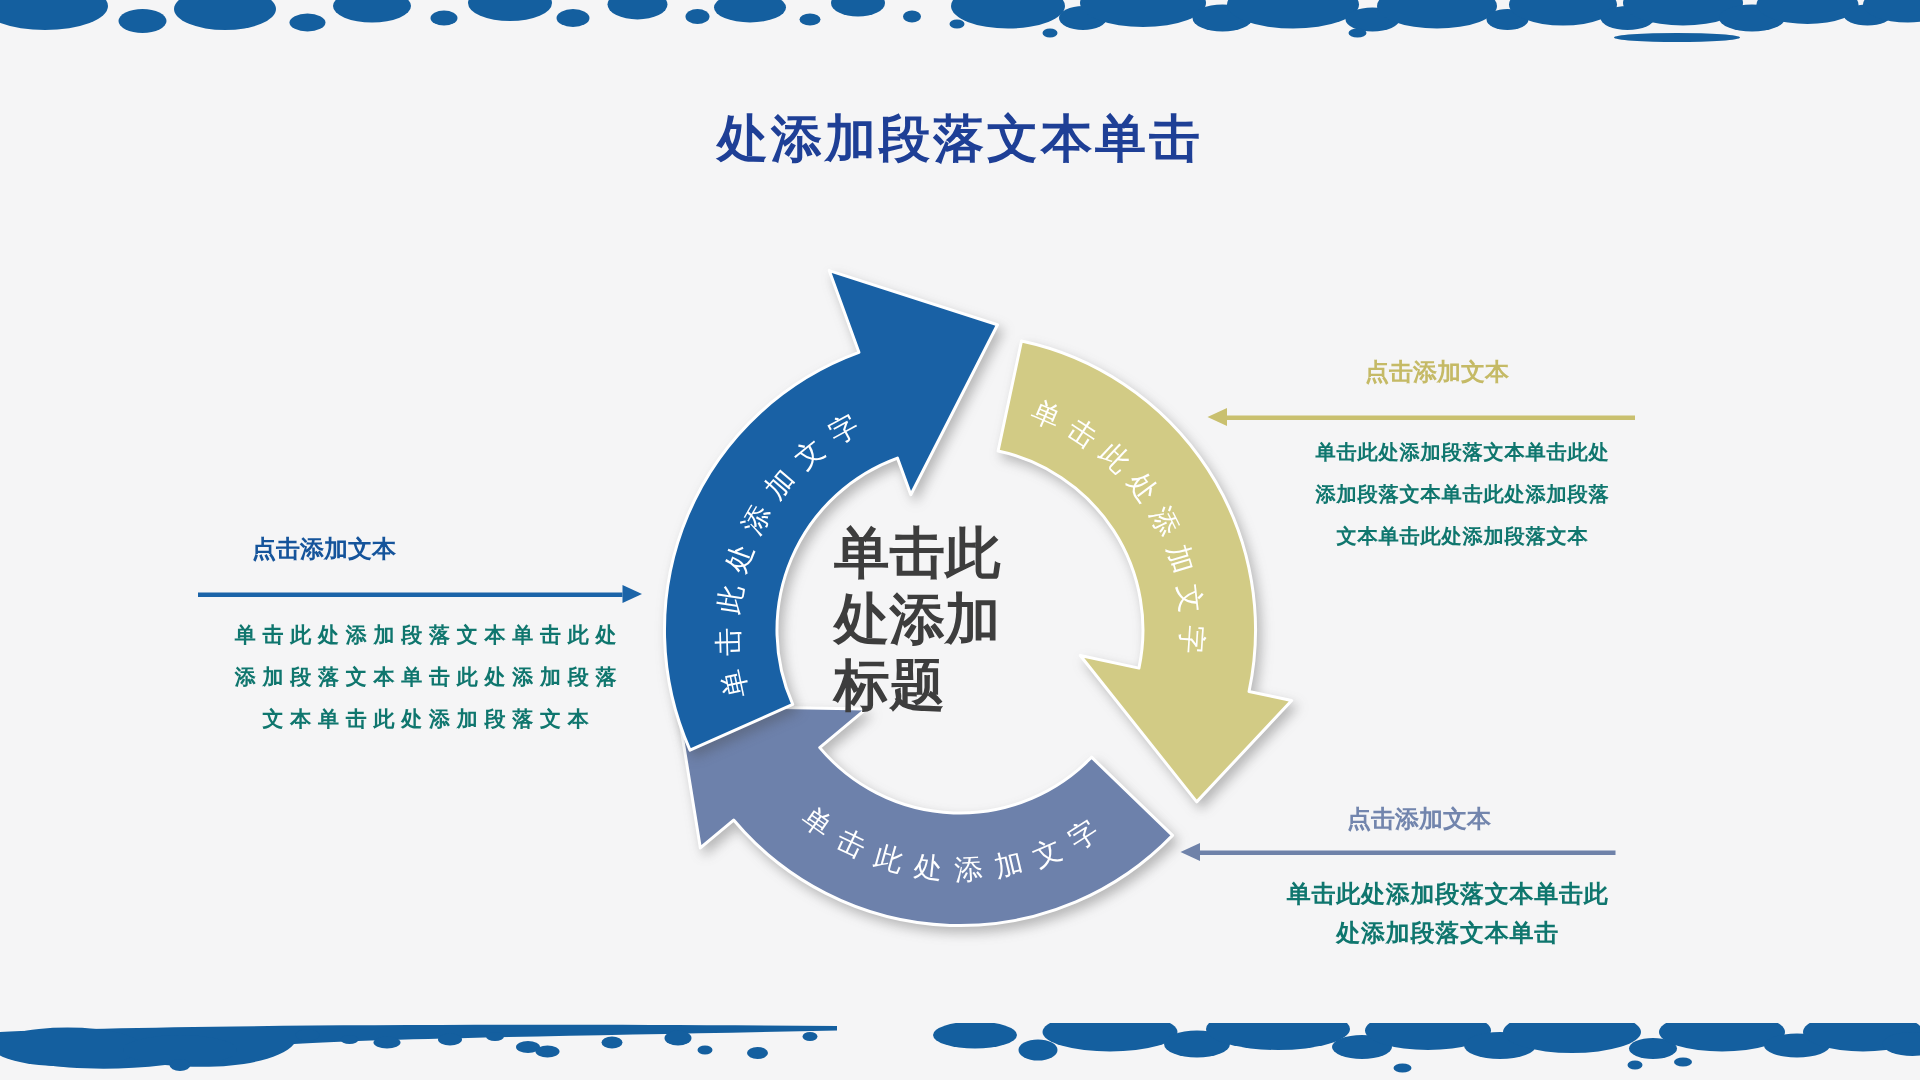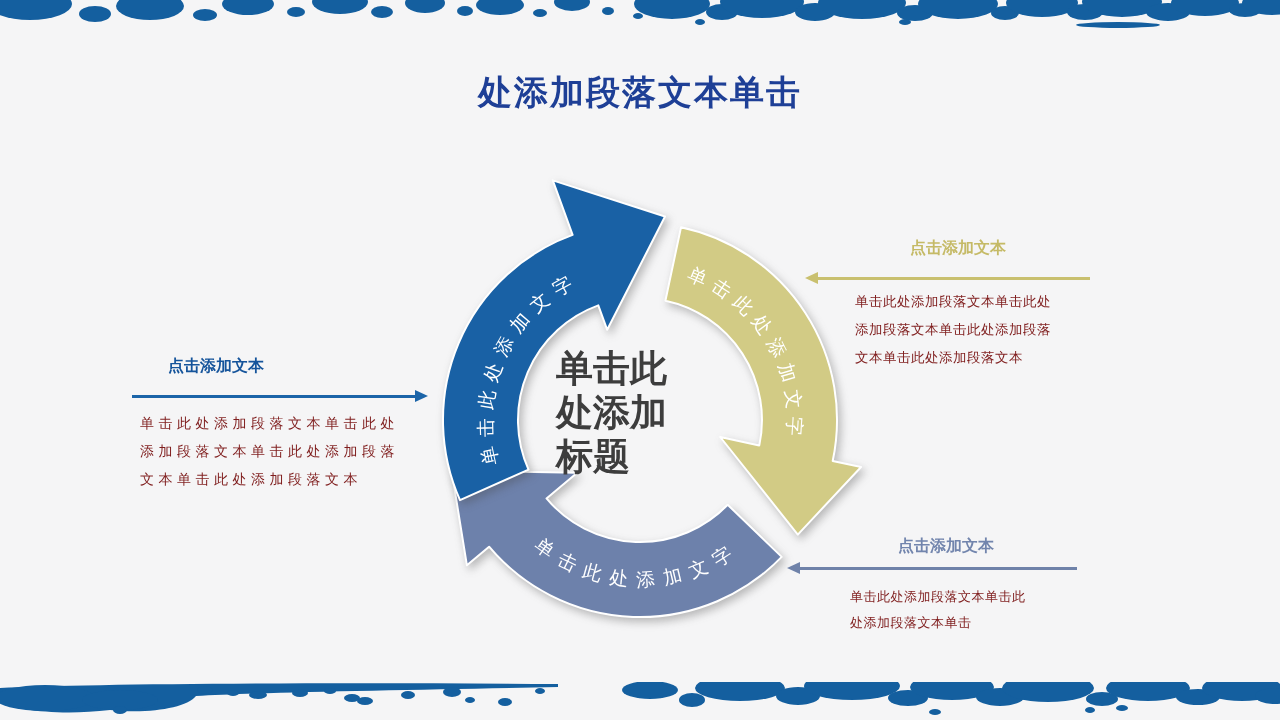--- a/index.html
+++ b/index.html
@@ -31,25 +31,25 @@
   .rule{position:absolute;display:flex;align-items:center;height:12px;}
   .rule .line{flex:1;height:3px;background:currentColor;}
   .rule-blue{color:#1b64a8;}
   .rule-olive{color:#c9c06f;}
   .rule-slate{color:#6f82a9;}
   .head-right{width:0;height:0;border-top:6px solid transparent;
     border-bottom:6px solid transparent;border-left:13px solid currentColor;}
   .head-left{width:0;height:0;border-top:6px solid transparent;
     border-bottom:6px solid transparent;border-right:13px solid currentColor;}
   .callout-body{
-    position:absolute;color:#7f1d1d;white-space:pre-line;
+    position:absolute;color:#0f766e;white-space:pre-line;text-align:center;font-weight:bold;
   }
   .body-left{left:140px;top:409px;width:292px;font-size:14px;letter-spacing:4.5px;line-height:28px;}
   .body-rt{left:855px;top:288px;width:240px;font-size:13.5px;letter-spacing:0.5px;line-height:28px;}
-  .body-rb{left:850px;top:584px;width:230px;font-size:13px;letter-spacing:0.5px;line-height:26px;}
+  .body-rb{left:850px;top:584px;width:230px;font-size:16px;letter-spacing:0.5px;line-height:26px;}
 </style>
 </head>
 <body>
 
 <svg class="splat top" width="1280" height="32" viewBox="0 0 1280 32">
   <g fill="#145f9f">
     <ellipse cx="30" cy="4" rx="42" ry="16"></ellipse>
       <ellipse cx="95" cy="14" rx="16" ry="8"></ellipse>
     <ellipse cx="150" cy="6" rx="34" ry="14"></ellipse>
       <ellipse cx="205" cy="15" rx="12" ry="6"></ellipse>

